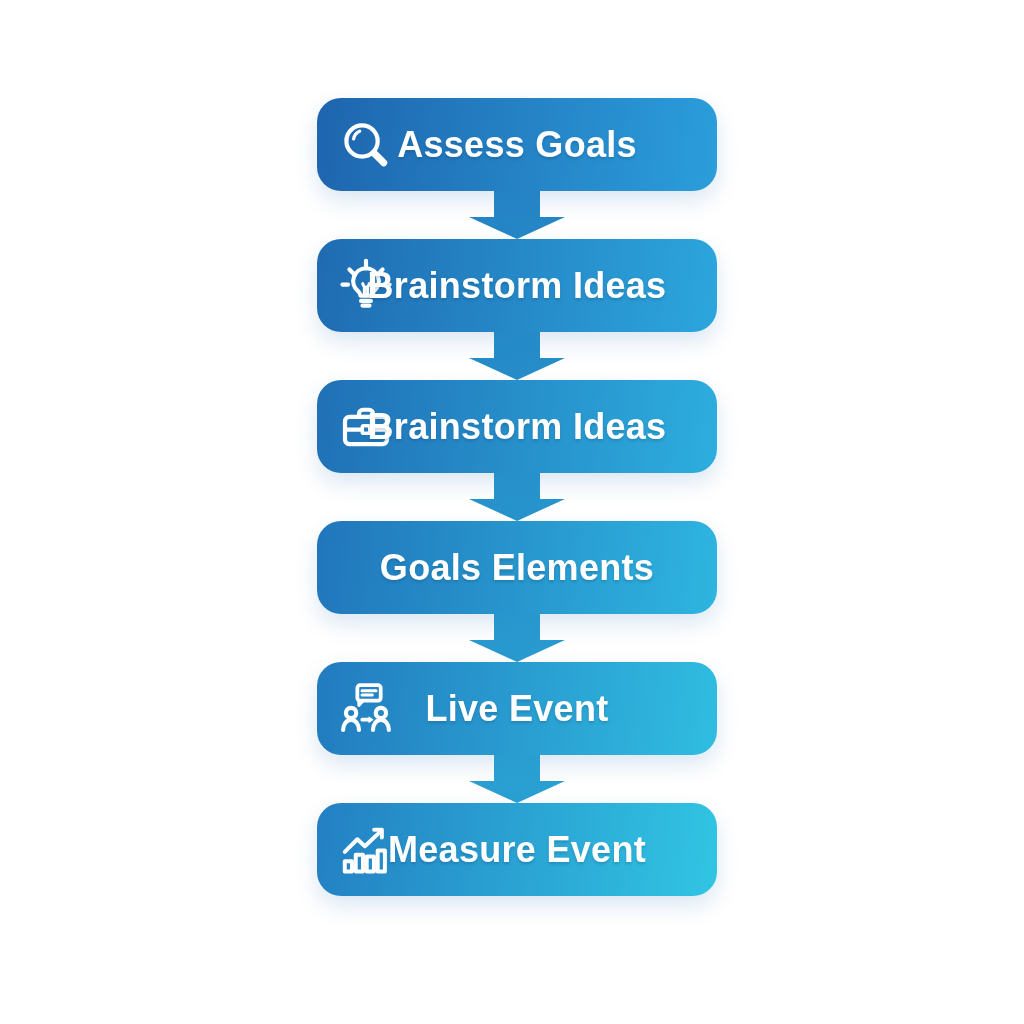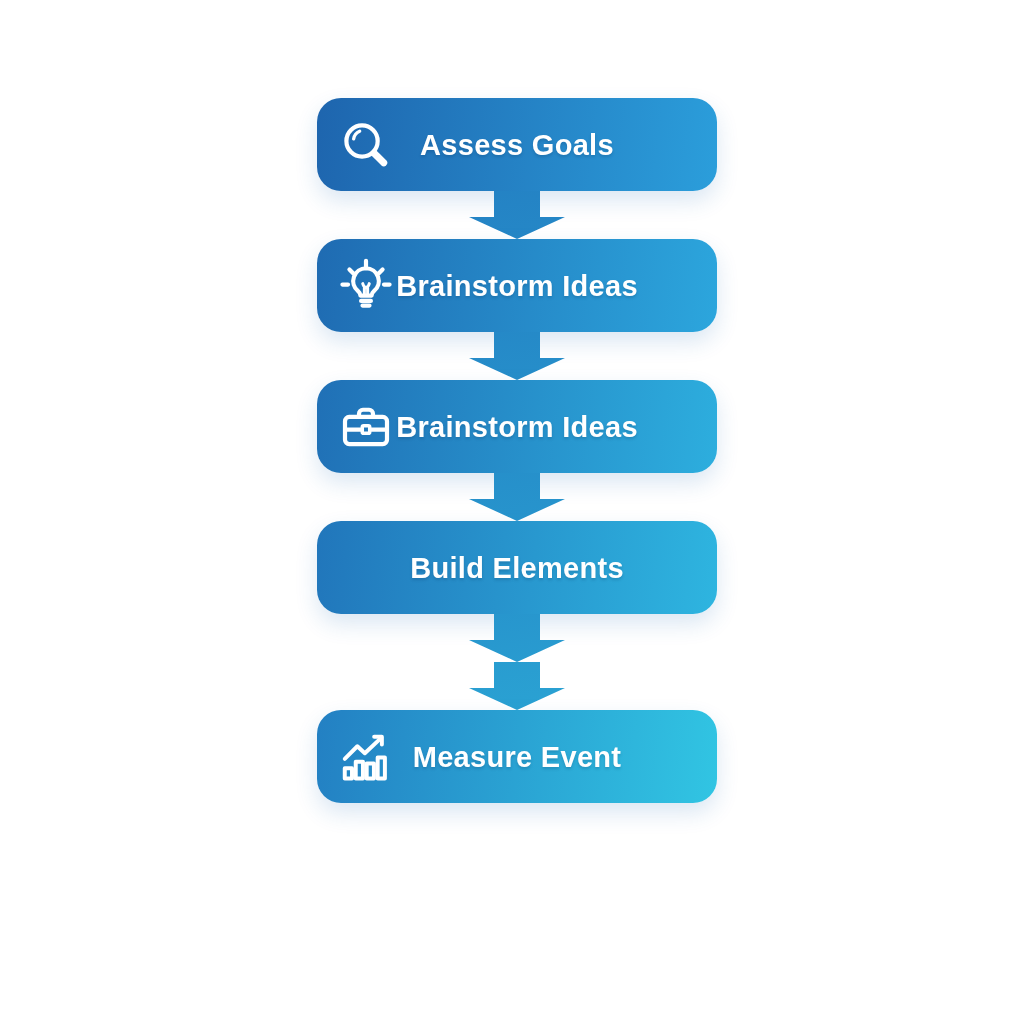--- a/index.html
+++ b/index.html
@@ -21,21 +21,21 @@
     border-radius:24px;
     box-shadow:0 10px 22px rgba(32,108,180,.16);
     flex:none;
   }
   .step .label{
     position:absolute;left:0;right:0;top:50%;
     transform:translateY(-50%);
     text-align:center;
     color:#ffffff;
     font-weight:bold;
-    font-size:29px;
+    font-size:36px;
     letter-spacing:.3px;
     text-shadow:0 2px 3px rgba(10,50,90,.22);
     white-space:nowrap;
   }
   .step .icon{
     position:absolute;left:21px;top:50%;
     transform:translateY(-50%);
     width:56px;height:56px;
   }
   .step .icon svg{width:100%;height:100%;display:block;}
@@ -85,25 +85,41 @@
           <path d="M3 13.1h7.3M13.7 13.1H21"></path>
           <rect x="10.4" y="11.5" width="3.2" height="3.2" rx="0.6" stroke-width="1.5"></rect>
         </svg>
       </span>
       <span class="label">Brainstorm Ideas</span>
     </div>
 
     <div class="connector" style="background: linear-gradient(165deg, rgb(38, 143, 202), rgb(39, 149, 205));"></div>
 
     <div class="step" style="background: linear-gradient(97deg, rgb(33, 118, 187), rgb(46, 181, 224));">
-      <span class="label">Build Elements</span>
+      <span class="label">Goals Elements</span>
     </div>
 
     <div class="connector" style="background: linear-gradient(165deg, rgb(39, 149, 205), rgb(41, 156, 208));"></div>
 
+    <div class="step" style="background: linear-gradient(97deg, rgb(34, 123, 191), rgb(48, 189, 225));">
+      <span class="icon">
+        <svg viewBox="0 0 24 24" fill="none" stroke="#ffffff" stroke-width="1.8" stroke-linecap="round" stroke-linejoin="round">
+          <rect x="8.3" y="1.8" width="10" height="6.6" rx="1.1" stroke-width="1.6"></rect>
+          <path d="M10.7 8.4 9 10.4v-2" stroke-width="1.4"></path>
+          <path d="M10.3 4.2h6M10.3 6h4.4" stroke-width="1.3"></path>
+          <circle cx="5.6" cy="13.7" r="2.2"></circle>
+          <path d="M2.2 21c0-2.6 1.5-4.3 3.4-4.3S9 18.4 9 21"></path>
+          <circle cx="18.4" cy="13.7" r="2.2"></circle>
+          <path d="M15 21c0-2.6 1.5-4.3 3.4-4.3s3.4 1.7 3.4 4.3"></path>
+          <path d="M10.4 16.6h2.8" stroke-width="1.6"></path>
+          <polygon points="13.1,15.1 15.3,16.6 13.1,18.1" fill="#ffffff" stroke="none"></polygon>
+        </svg>
+      </span>
+      <span class="label">Live Event</span>
+    </div>
 
     <div class="connector" style="background: linear-gradient(165deg, rgb(41, 156, 208), rgb(42, 162, 211));"></div>
 
     <div class="step" style="background: linear-gradient(97deg, rgb(35, 128, 195), rgb(49, 197, 227));">
       <span class="icon">
         <svg viewBox="0 0 24 24" fill="none" stroke="#ffffff" stroke-width="1.7" stroke-linecap="round" stroke-linejoin="round">
           <rect x="2.9" y="16.8" width="3.1" height="4.4"></rect>
           <rect x="7.6" y="14" width="3.1" height="7.2"></rect>
           <rect x="12.3" y="14.8" width="3.1" height="6.4"></rect>
           <rect x="17" y="12.2" width="3.1" height="9"></rect>

